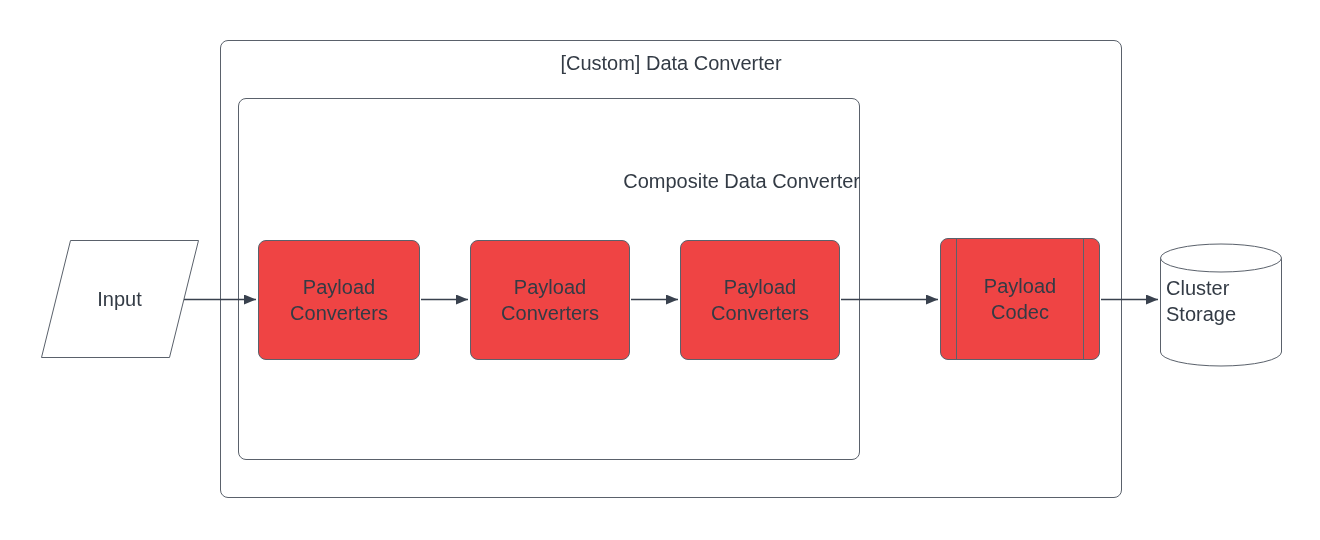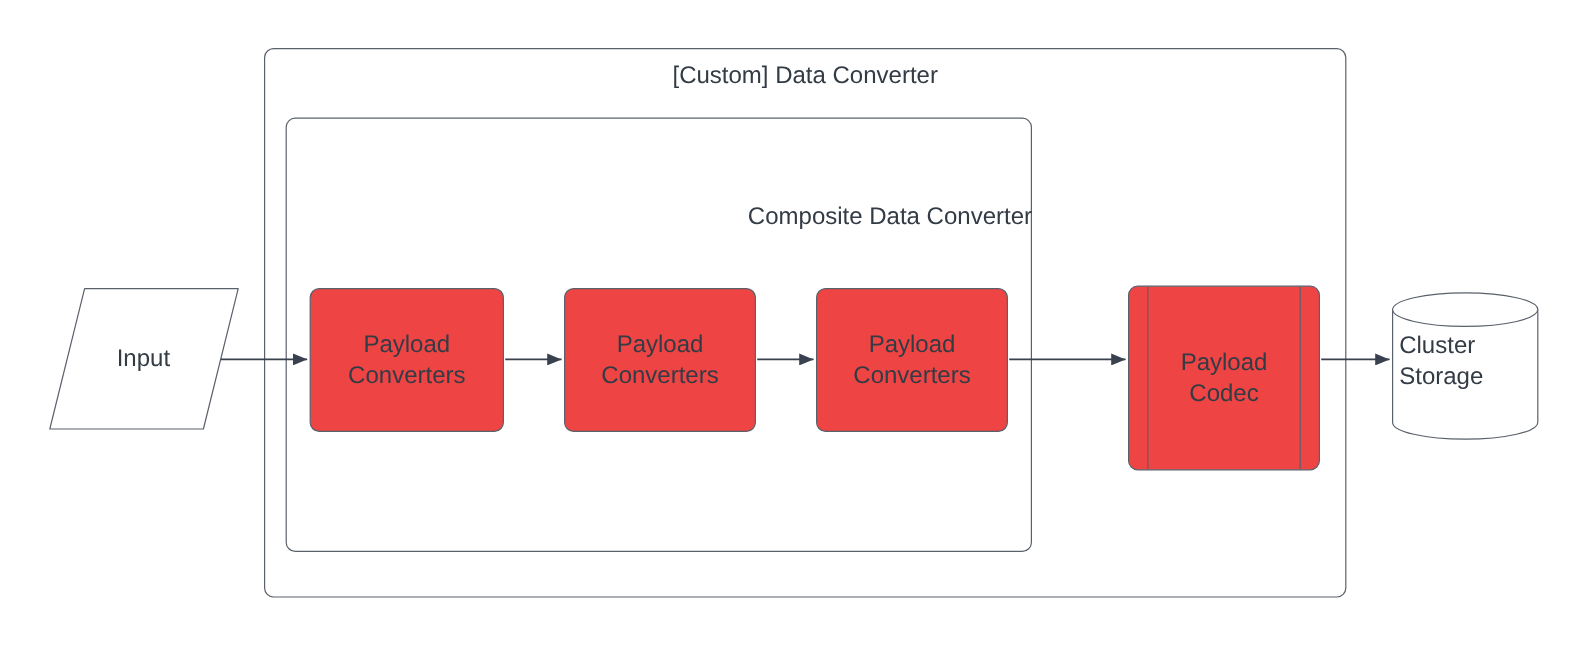--- a/index.html
+++ b/index.html
@@ -37,21 +37,21 @@
     background: #ef4444;
     display: flex;
     align-items: center;
     justify-content: center;
     text-align: center;
   }
   .pc1 { left: 258px; top: 240px; width: 162px; height: 120px; }
   .pc2 { left: 470px; top: 240px; width: 160px; height: 120px; }
   .pc3 { left: 680px; top: 240px; width: 160px; height: 120px; }
   .node .node-label { max-width: 130px; }
-  .codec { left: 940px; top: 238px; width: 160px; height: 154px; justify-content: center; }
+  .codec { left: 940px; top: 238px; width: 160px; height: 122px; justify-content: center; }
   .codec .node-label { max-width: 118px; }
   .codec-line {
     position: absolute;
     top: 0; bottom: 0;
     width: 1px;
     background: var(--shape-stroke);
   }
   .codec-line.left  { left: 15px; }
   .codec-line.right { right: 15px; }
   .svg-overlay {

